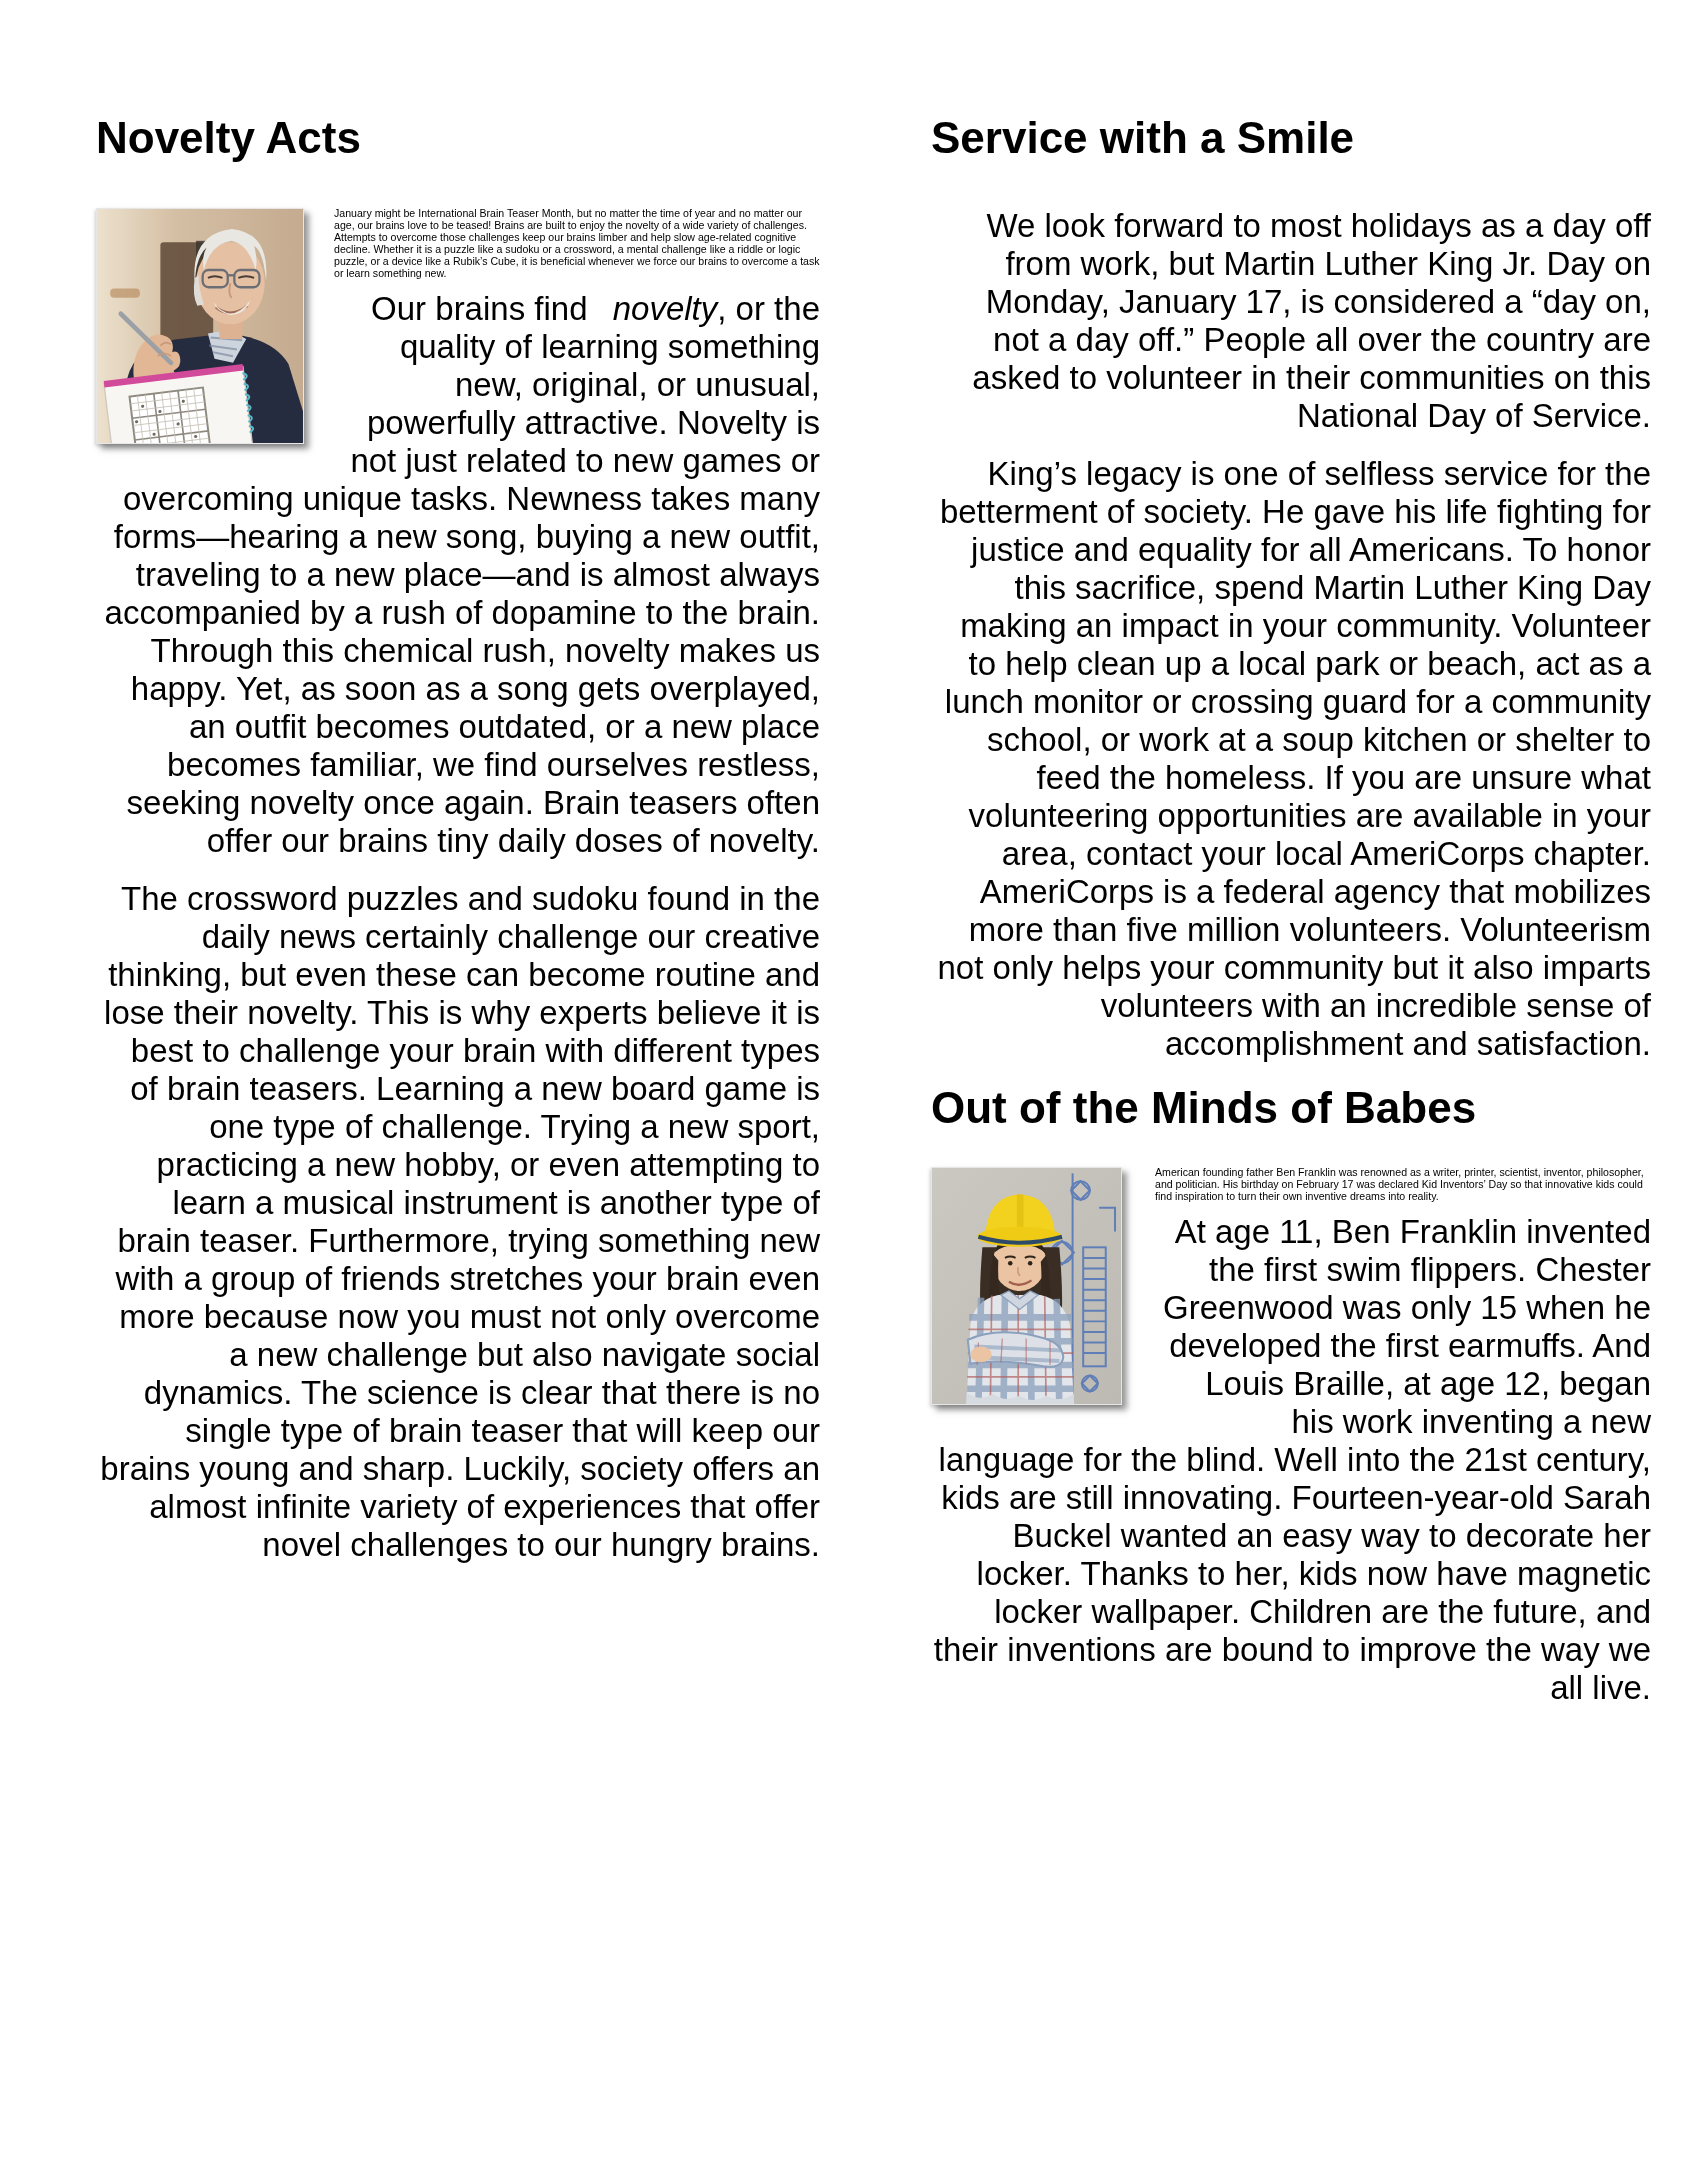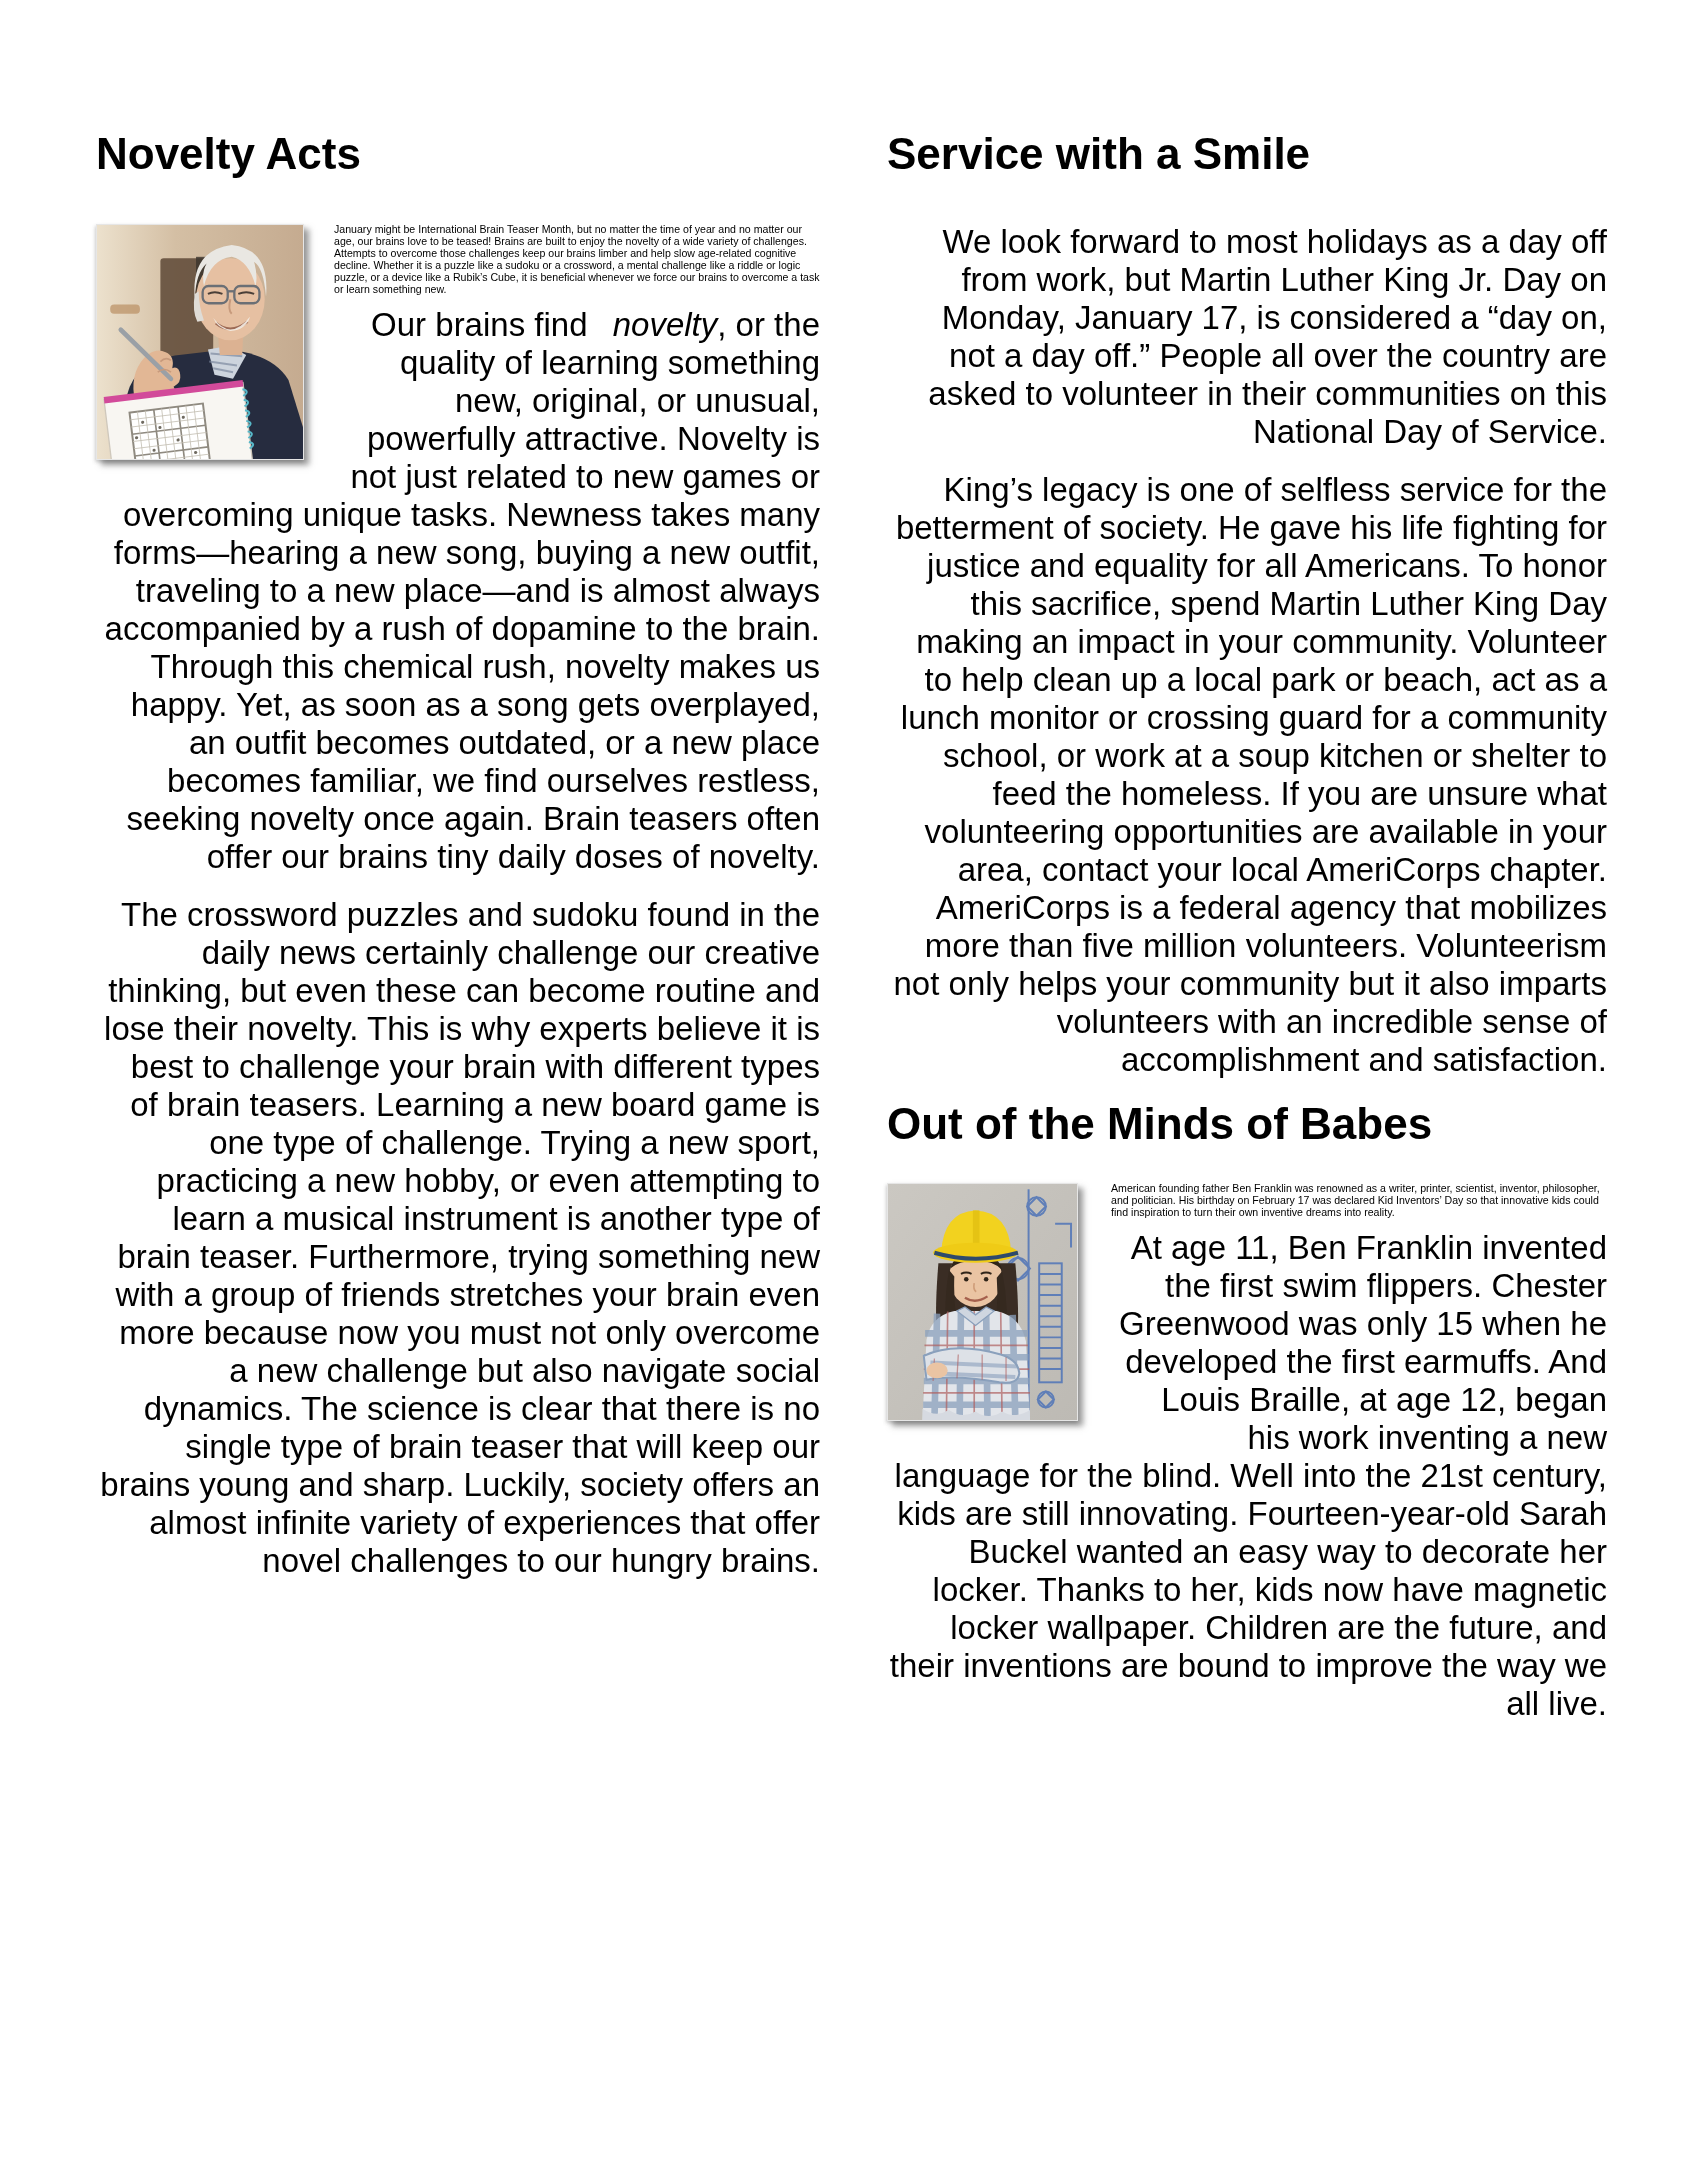--- a/index.html
+++ b/index.html
@@ -1,22 +1,22 @@
 <!DOCTYPE html>
 <html style="font-size:10.6px"><head>
 <meta charset="utf-8">
 <style>
   html,body { margin:0; padding:0; background:#ffffff; }
   .page {
     position:relative; width:1687px; height:2183px; background:#ffffff;
     font-family:"Liberation Sans", sans-serif; color:#000000; overflow:hidden;
   }
-  .columns { position:absolute; top:129px; left:96px; display:flex; gap:67px; }
+  .columns { position:absolute; top:113px; left:96px; display:flex; gap:67px; }
   .col-left  { width:724px; }
-  .col-right { width:720px; }
+  .col-right { width:720px;margin-left:44px; }
   h1.section {
     font-size:44px; line-height:50px; font-weight:bold;
     margin:0 0 44px 0; padding:0; letter-spacing:0;
   }
   h1.section.second { margin-top:10.6px; margin-bottom:33px; }
   p.body {
     font-size:33px; line-height:38px; margin:0 0 20px 0; padding:0;
     text-align:right;
   }
   p.body em { font-style:italic;margin-left:16px; }

